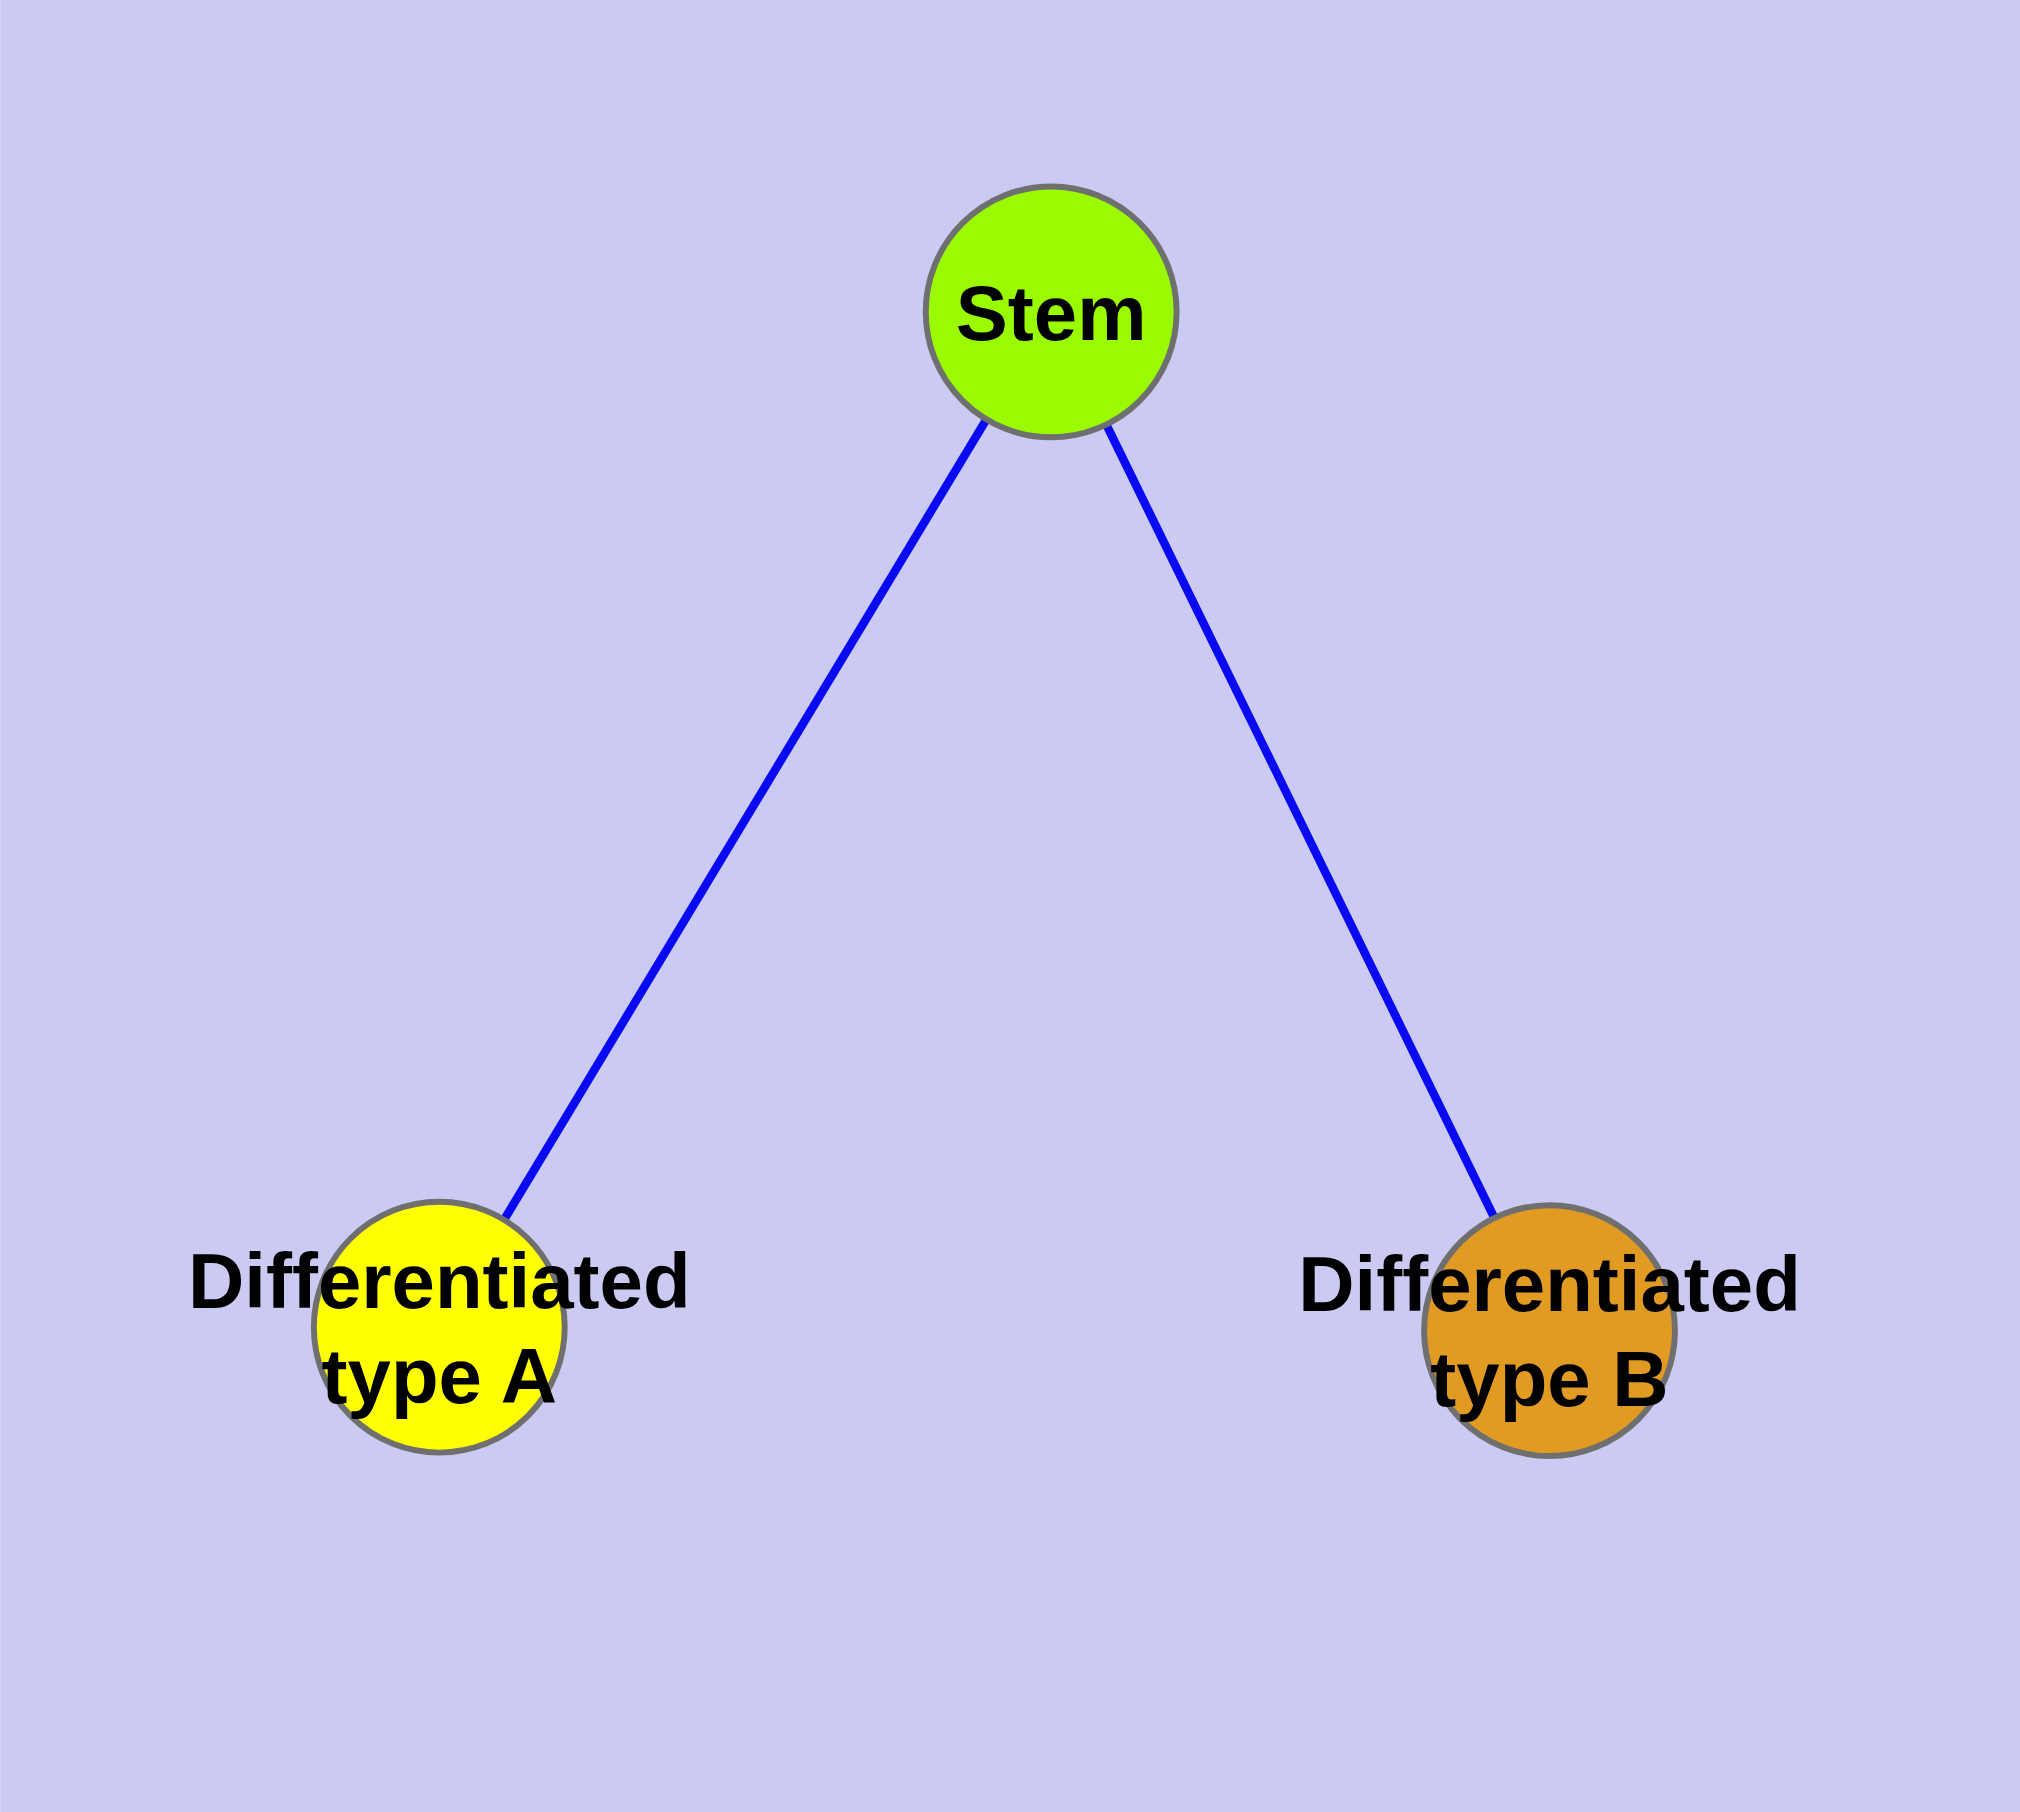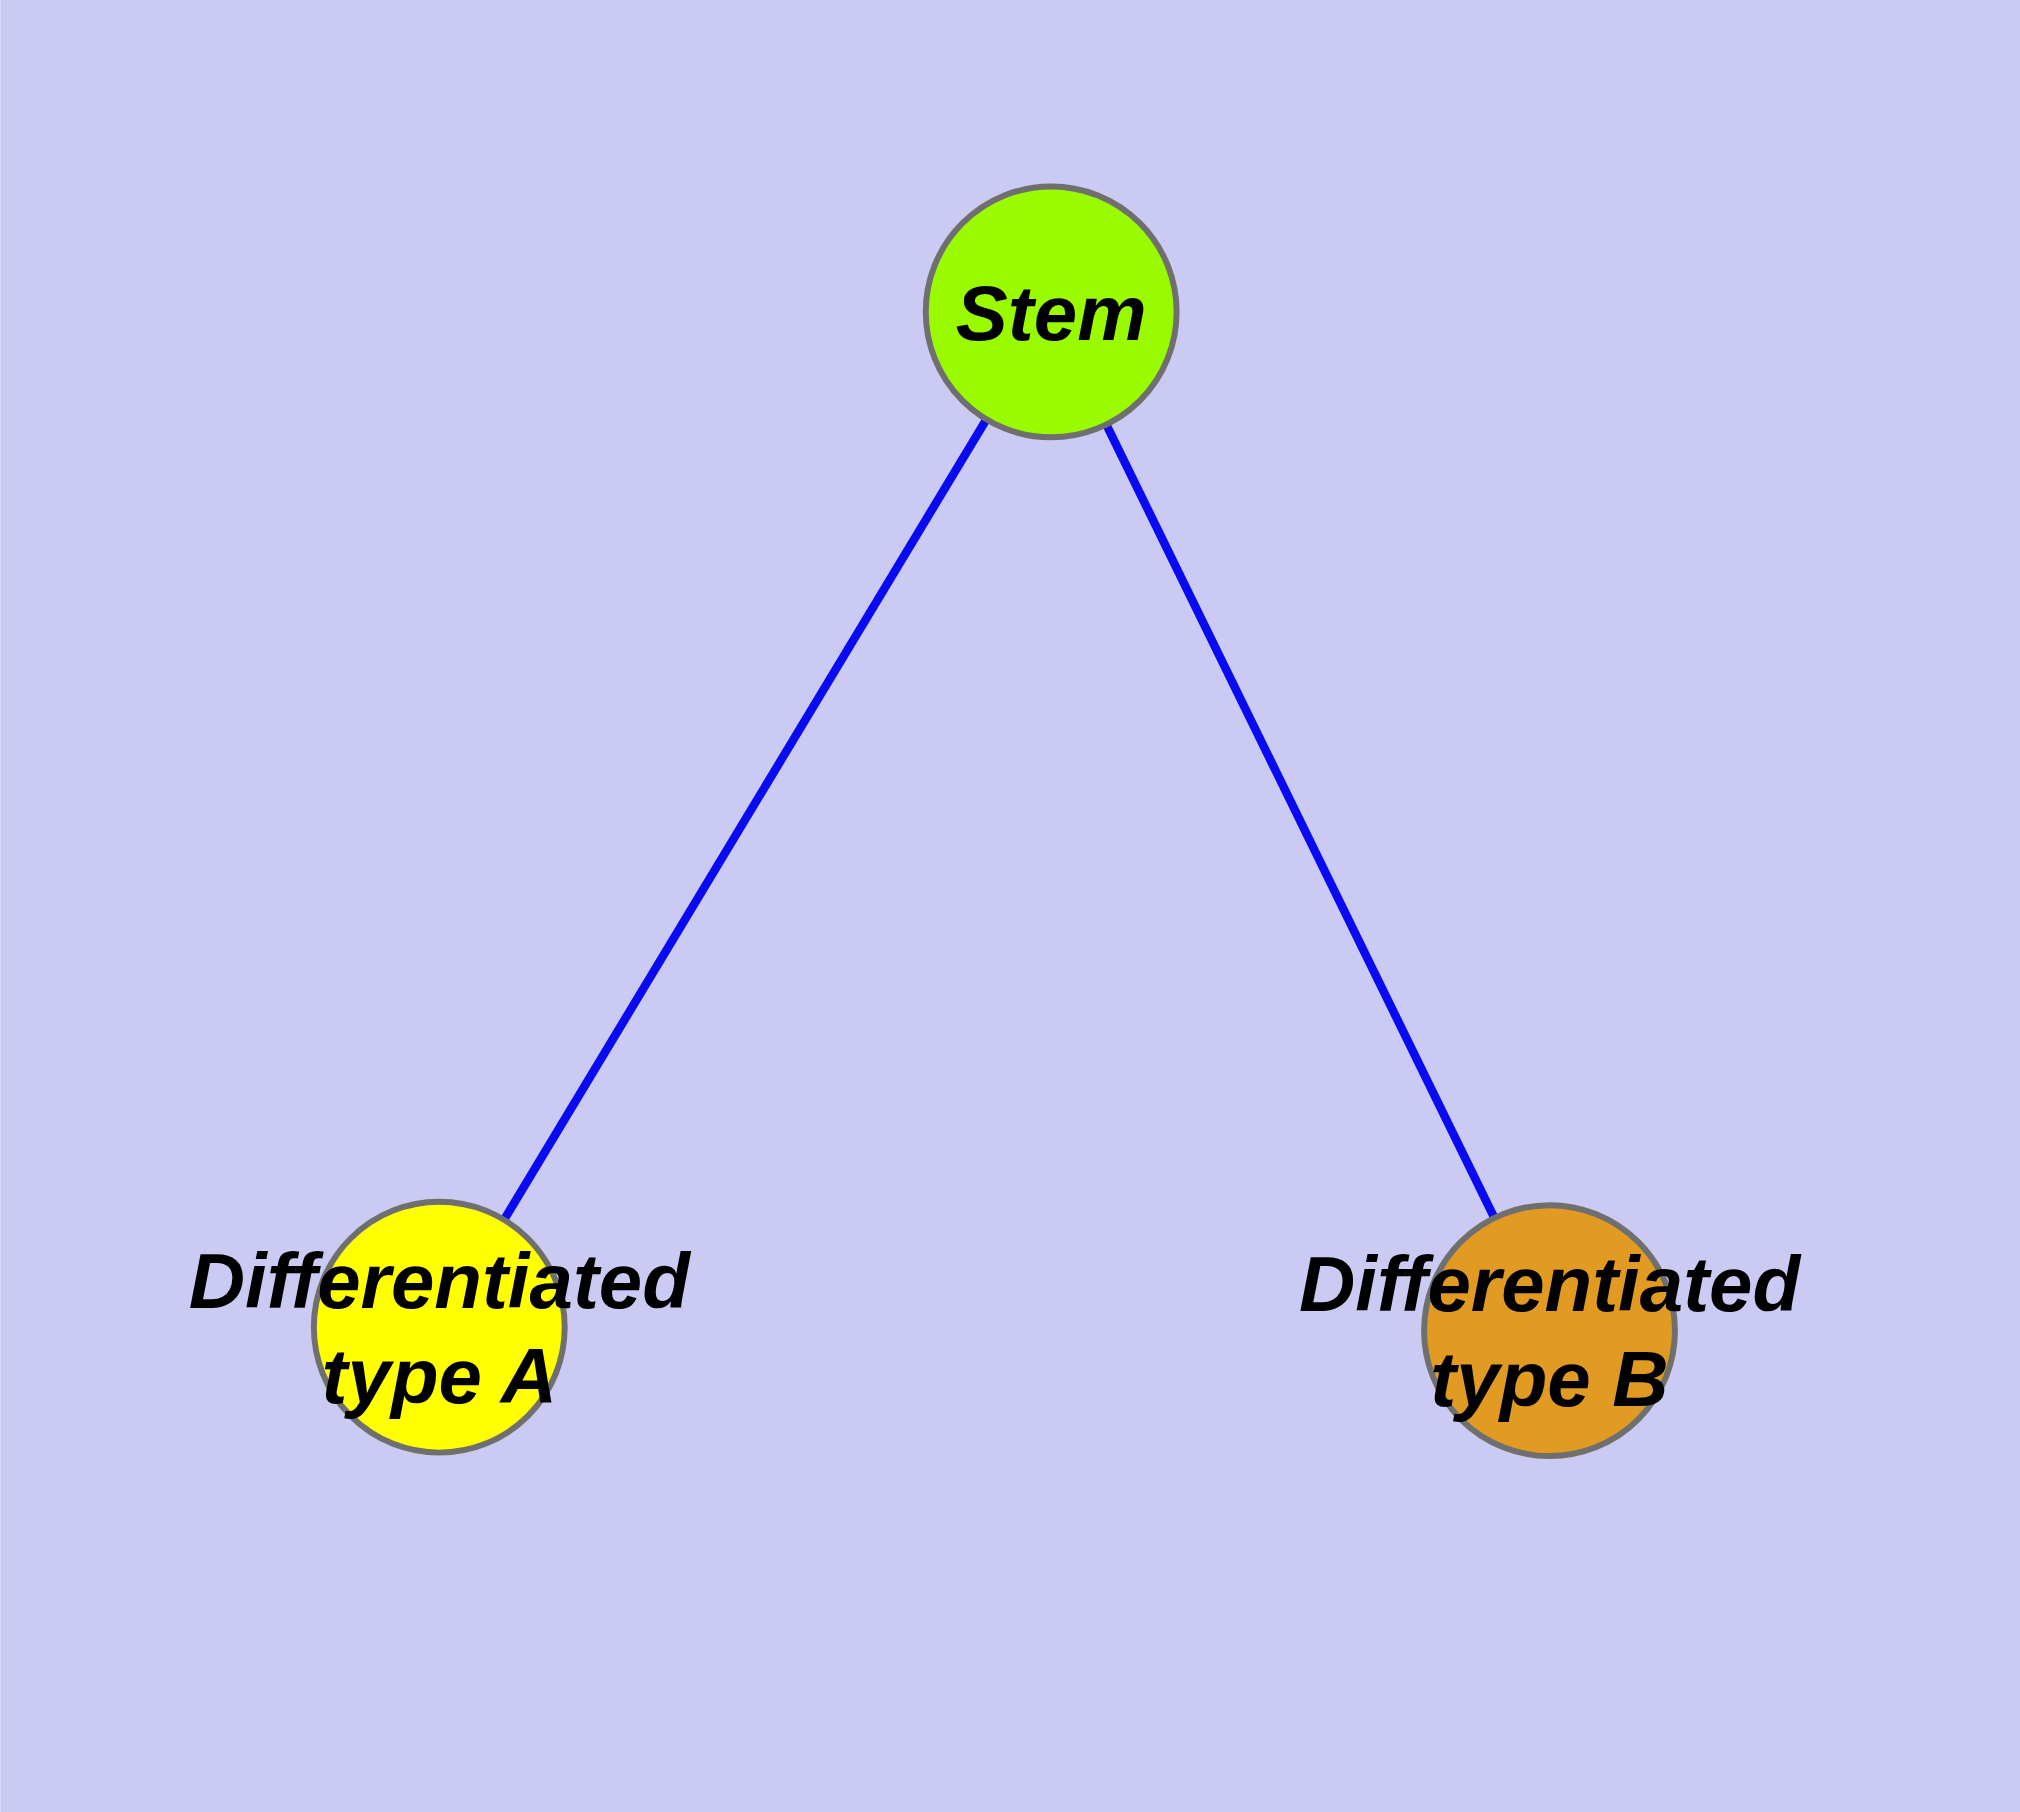--- a/index.html
+++ b/index.html
@@ -5,21 +5,20 @@
   html, body {
     margin: 0;
     padding: 0;
     background: #ffffff;
   }
   .canvas {
     position: relative;
     width: 2021px;
     height: 1812px;
     overflow: hidden;
-    font-style: italic;
   }
   svg {
     display: block;
     width: 100%;
     height: 100%;
   }
   .node-label {
     font-family: "Liberation Sans", sans-serif;
     font-weight: bold;
     font-size: 92px;

